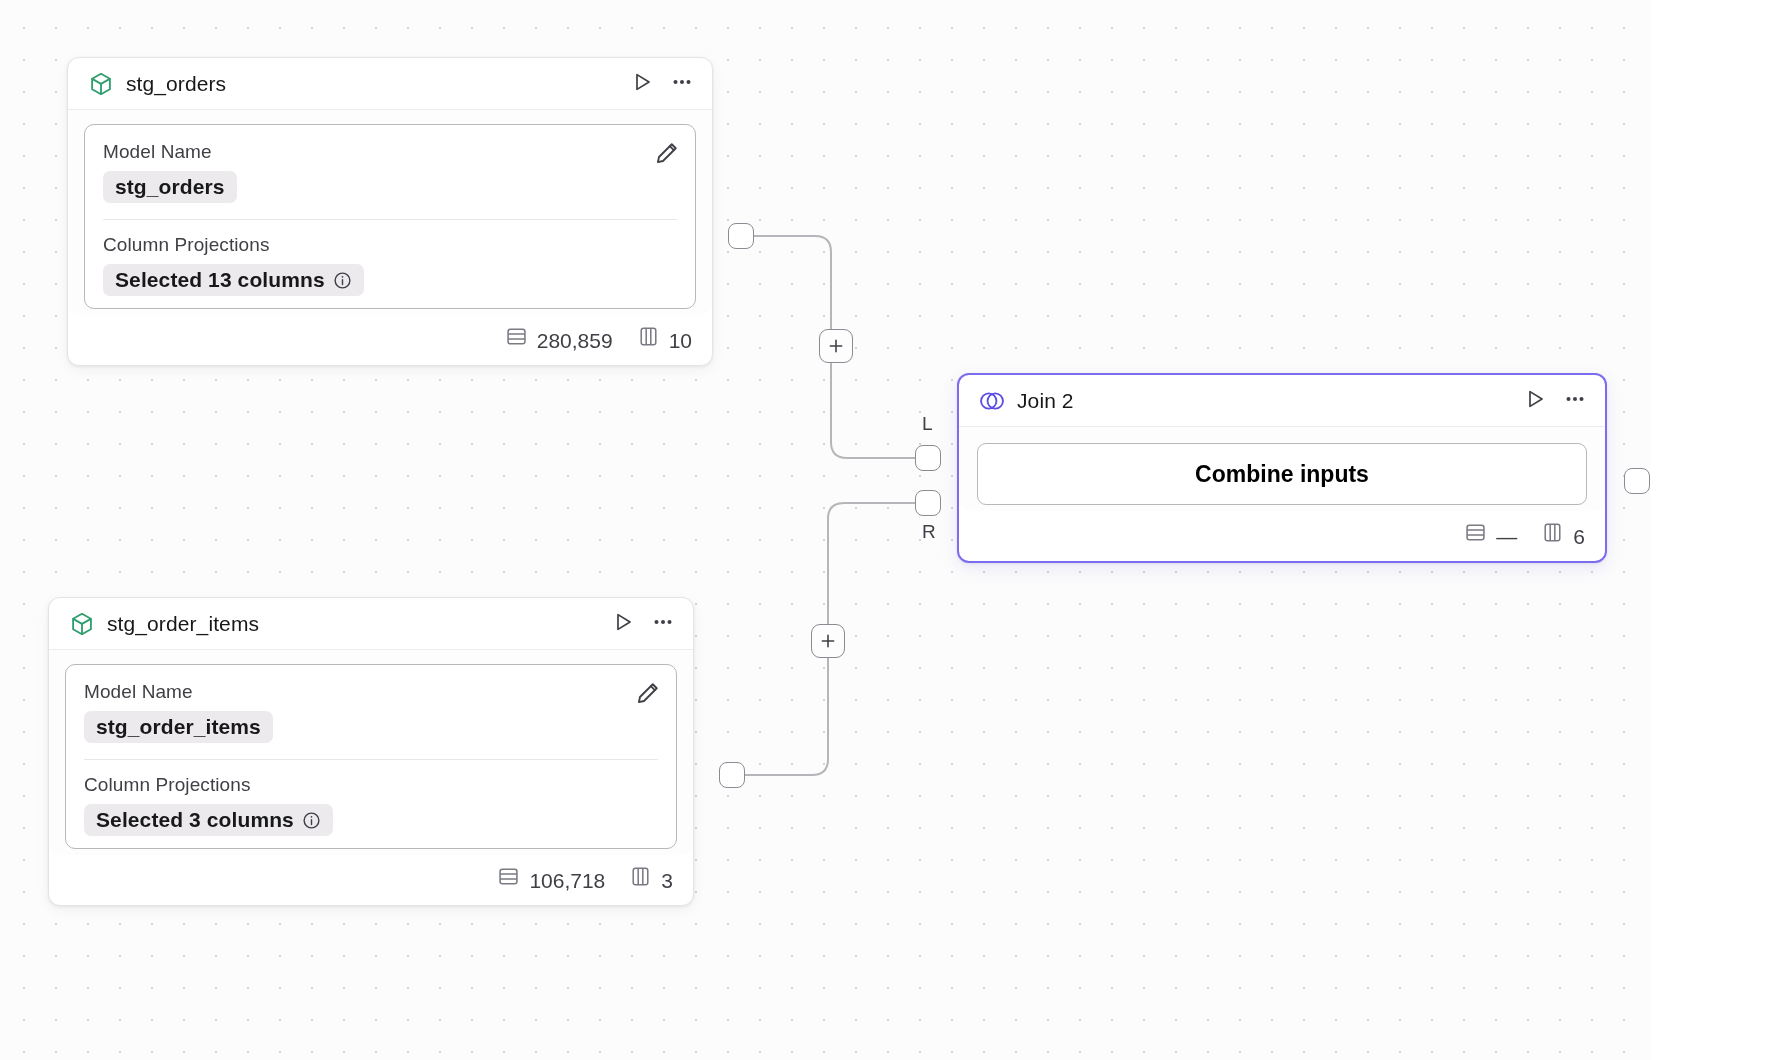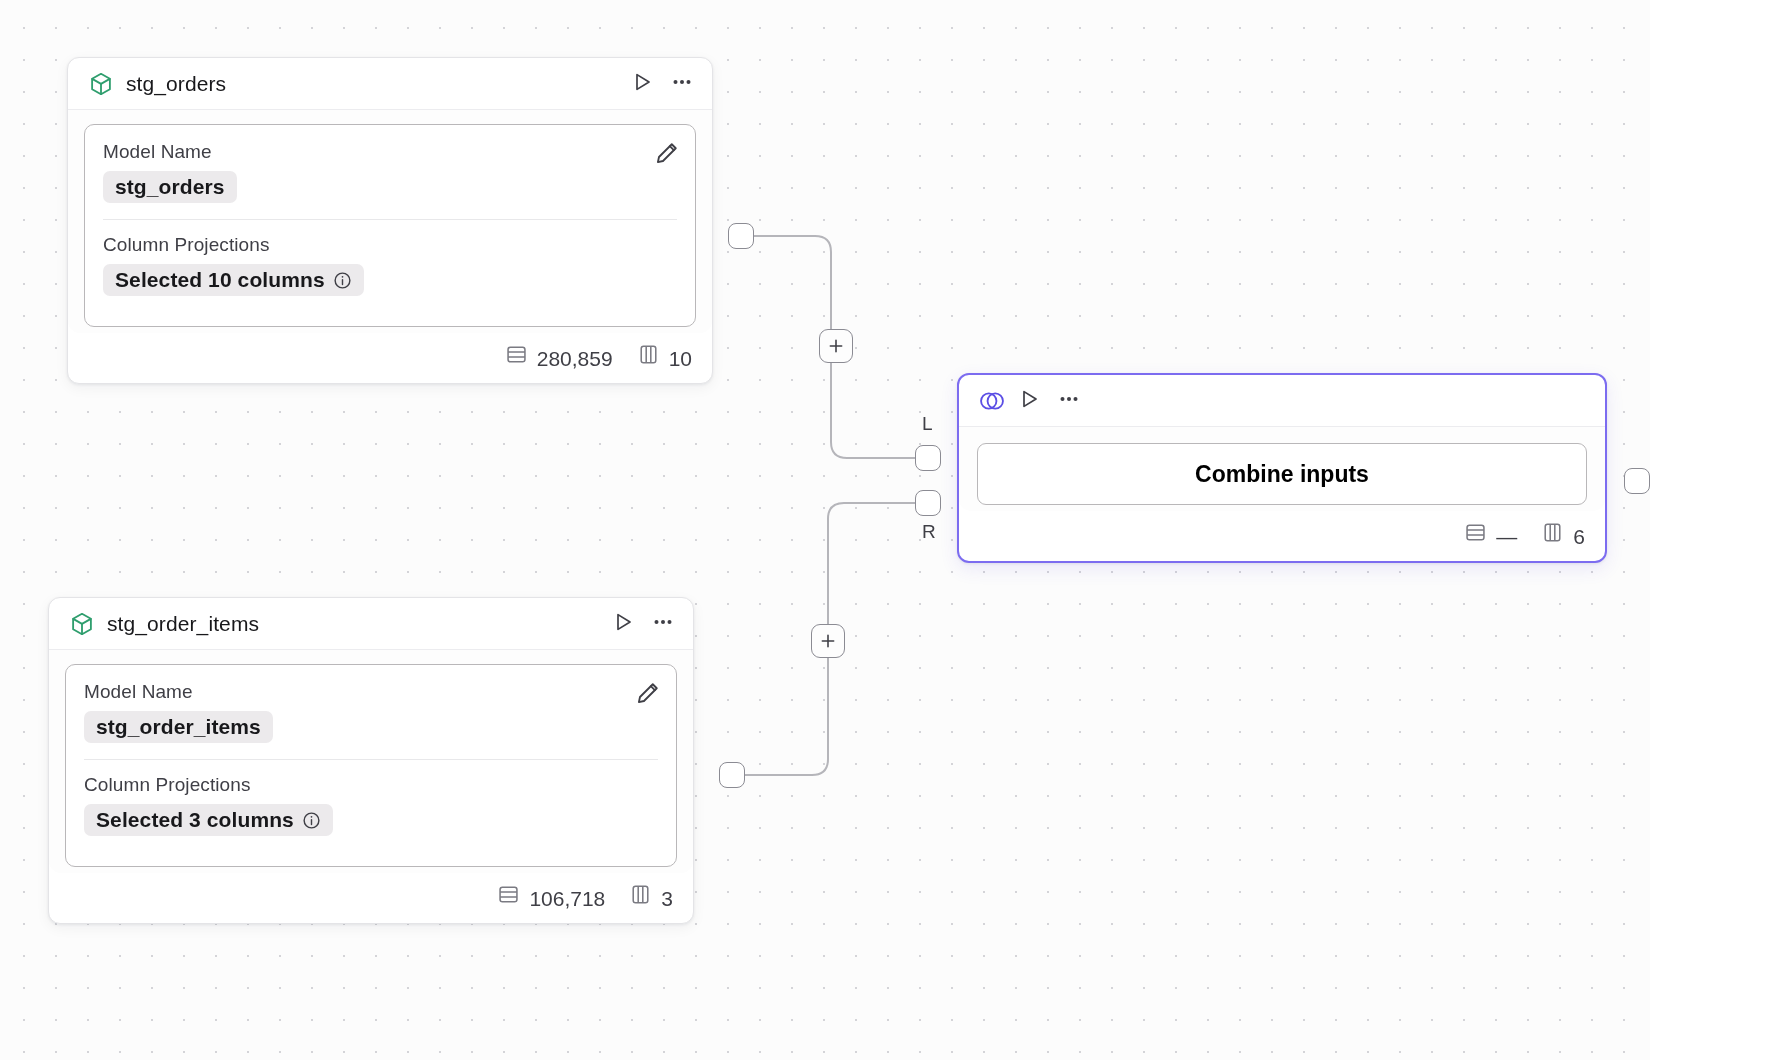--- a/index.html
+++ b/index.html
@@ -58,21 +58,21 @@
 
   .hdr-icon { display: flex; align-items: center; justify-content: center; }
   .hdr-actions { display: flex; align-items: center; gap: 16px; }
 
   .node-body { padding: 14px 16px 6px 16px; background: #fdfdfd; border-radius: 0 0 12px 12px; }
 
   .inner-card {
     border: 1px solid #b9b7b9;
     border-radius: 10px;
     background: #ffffff;
-    padding: 16px 18px 30px 18px;
+    padding: 16px 18px 12px 18px;
     position: relative;
   }
 
   .field-label {
     font-size: 19px;
     color: #3f3f46;
     margin-bottom: 8px;
     letter-spacing: .1px;
   }
 
@@ -206,21 +206,21 @@
           </svg>
         </div>
 
         <div class="field-label">Model Name</div>
         <span class="pill">stg_orders</span>
 
         <div class="divider"></div>
 
         <div class="field-label">Column Projections</div>
         <span class="pill">
-          <span>Selected 10 columns</span>
+          <span>Selected 13 columns</span>
           <span style="display:flex;">
             <svg width="19" height="19" viewBox="0 0 24 24" fill="none" stroke="#3f3f46" stroke-width="1.8" stroke-linecap="round">
               <circle cx="12" cy="12" r="9.3"></circle>
               <path d="M12 11v6"></path>
                 <circle cx="12" cy="7.4" r="1.1" fill="#3f3f46" stroke="none"></circle>
             </svg>
           </span>
         </span>
       </div>
     </div>
@@ -330,20 +330,21 @@
 
   <div class="node selected" style="left:957px; top:373px; width:650px;">
 
     <div class="node-header">
       <span class="hdr-icon">
         <svg width="26" height="26" viewBox="0 0 24 24" fill="none" stroke="#5b4ee5" stroke-width="1.7">
           <circle cx="9" cy="12" r="7.1"></circle>
           <circle cx="15" cy="12" r="7.1"></circle>
         </svg>
       </span>
+      <span class="node-title">Join 2</span>
       <span class="hdr-actions">
         <span style="cursor:pointer;">
           <svg width="24" height="24" viewBox="0 0 24 24" fill="none" stroke="#3f3f46" stroke-width="1.7" stroke-linejoin="round">
             <path d="M7 4.6 19 12 7 19.4z"></path>
           </svg>
         </span>
         <span style="cursor:pointer;">
           <svg width="24" height="24" viewBox="0 0 24 24" fill="#3f3f46">
             <circle cx="5.5" cy="12" r="2"></circle>
               <circle cx="12" cy="12" r="2"></circle>

